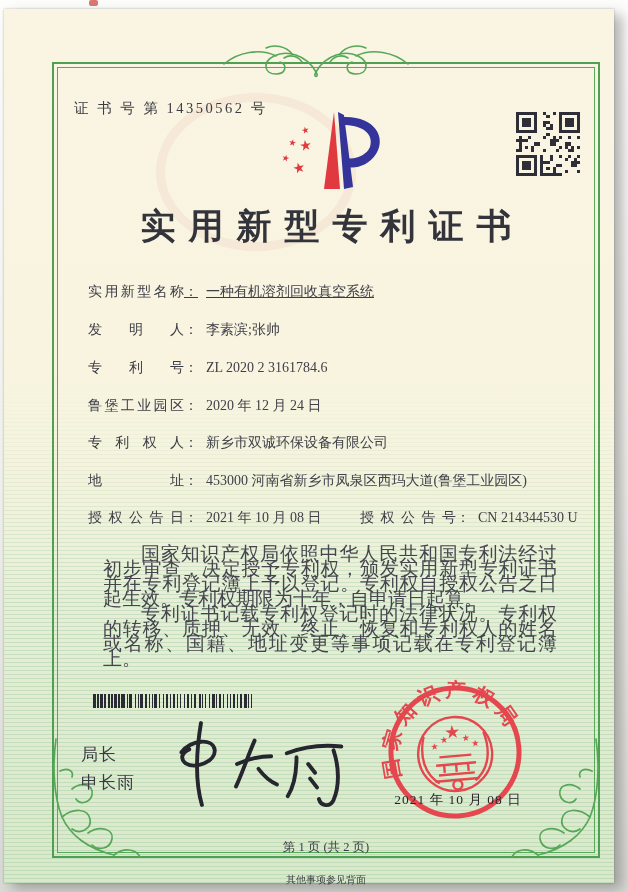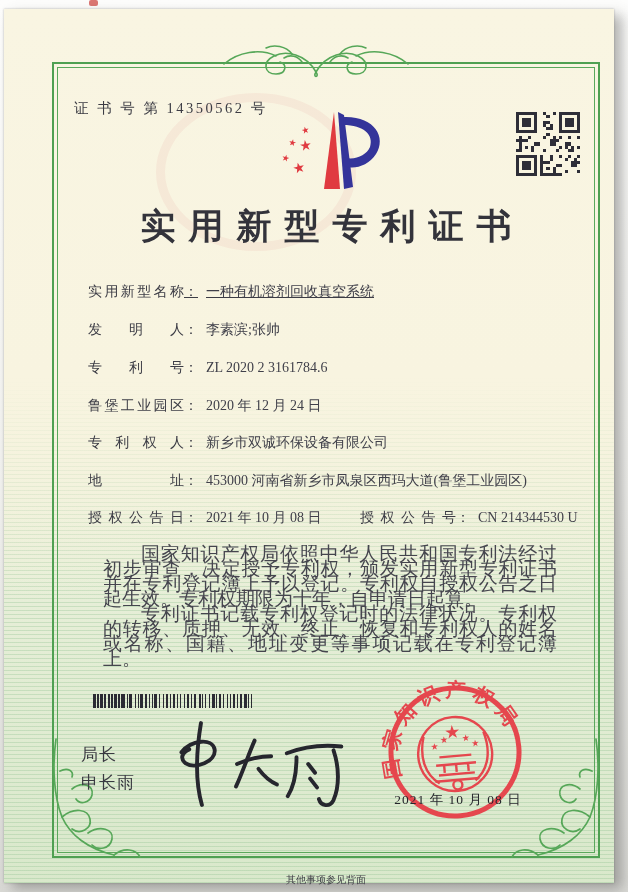--- a/index.html
+++ b/index.html
@@ -319,15 +319,16 @@
         <text x="71" y="66" font-size="18">★</text>
         <text x="56" y="76" font-size="9">★</text>
         <text x="66" y="70" font-size="9">★</text>
         <text x="88" y="70" font-size="9">★</text>
         <text x="97" y="76" font-size="9">★</text>
       </g>
     </svg>
 
     <div class="abs seal-date">2021 年 10 月 08 日</div>
 
+    <div class="abs page-note">第 1 页 (共 2 页)</div>
     <div class="abs back-note">其他事项参见背面</div>
   </div>
 </div>
 
 </body></html>

